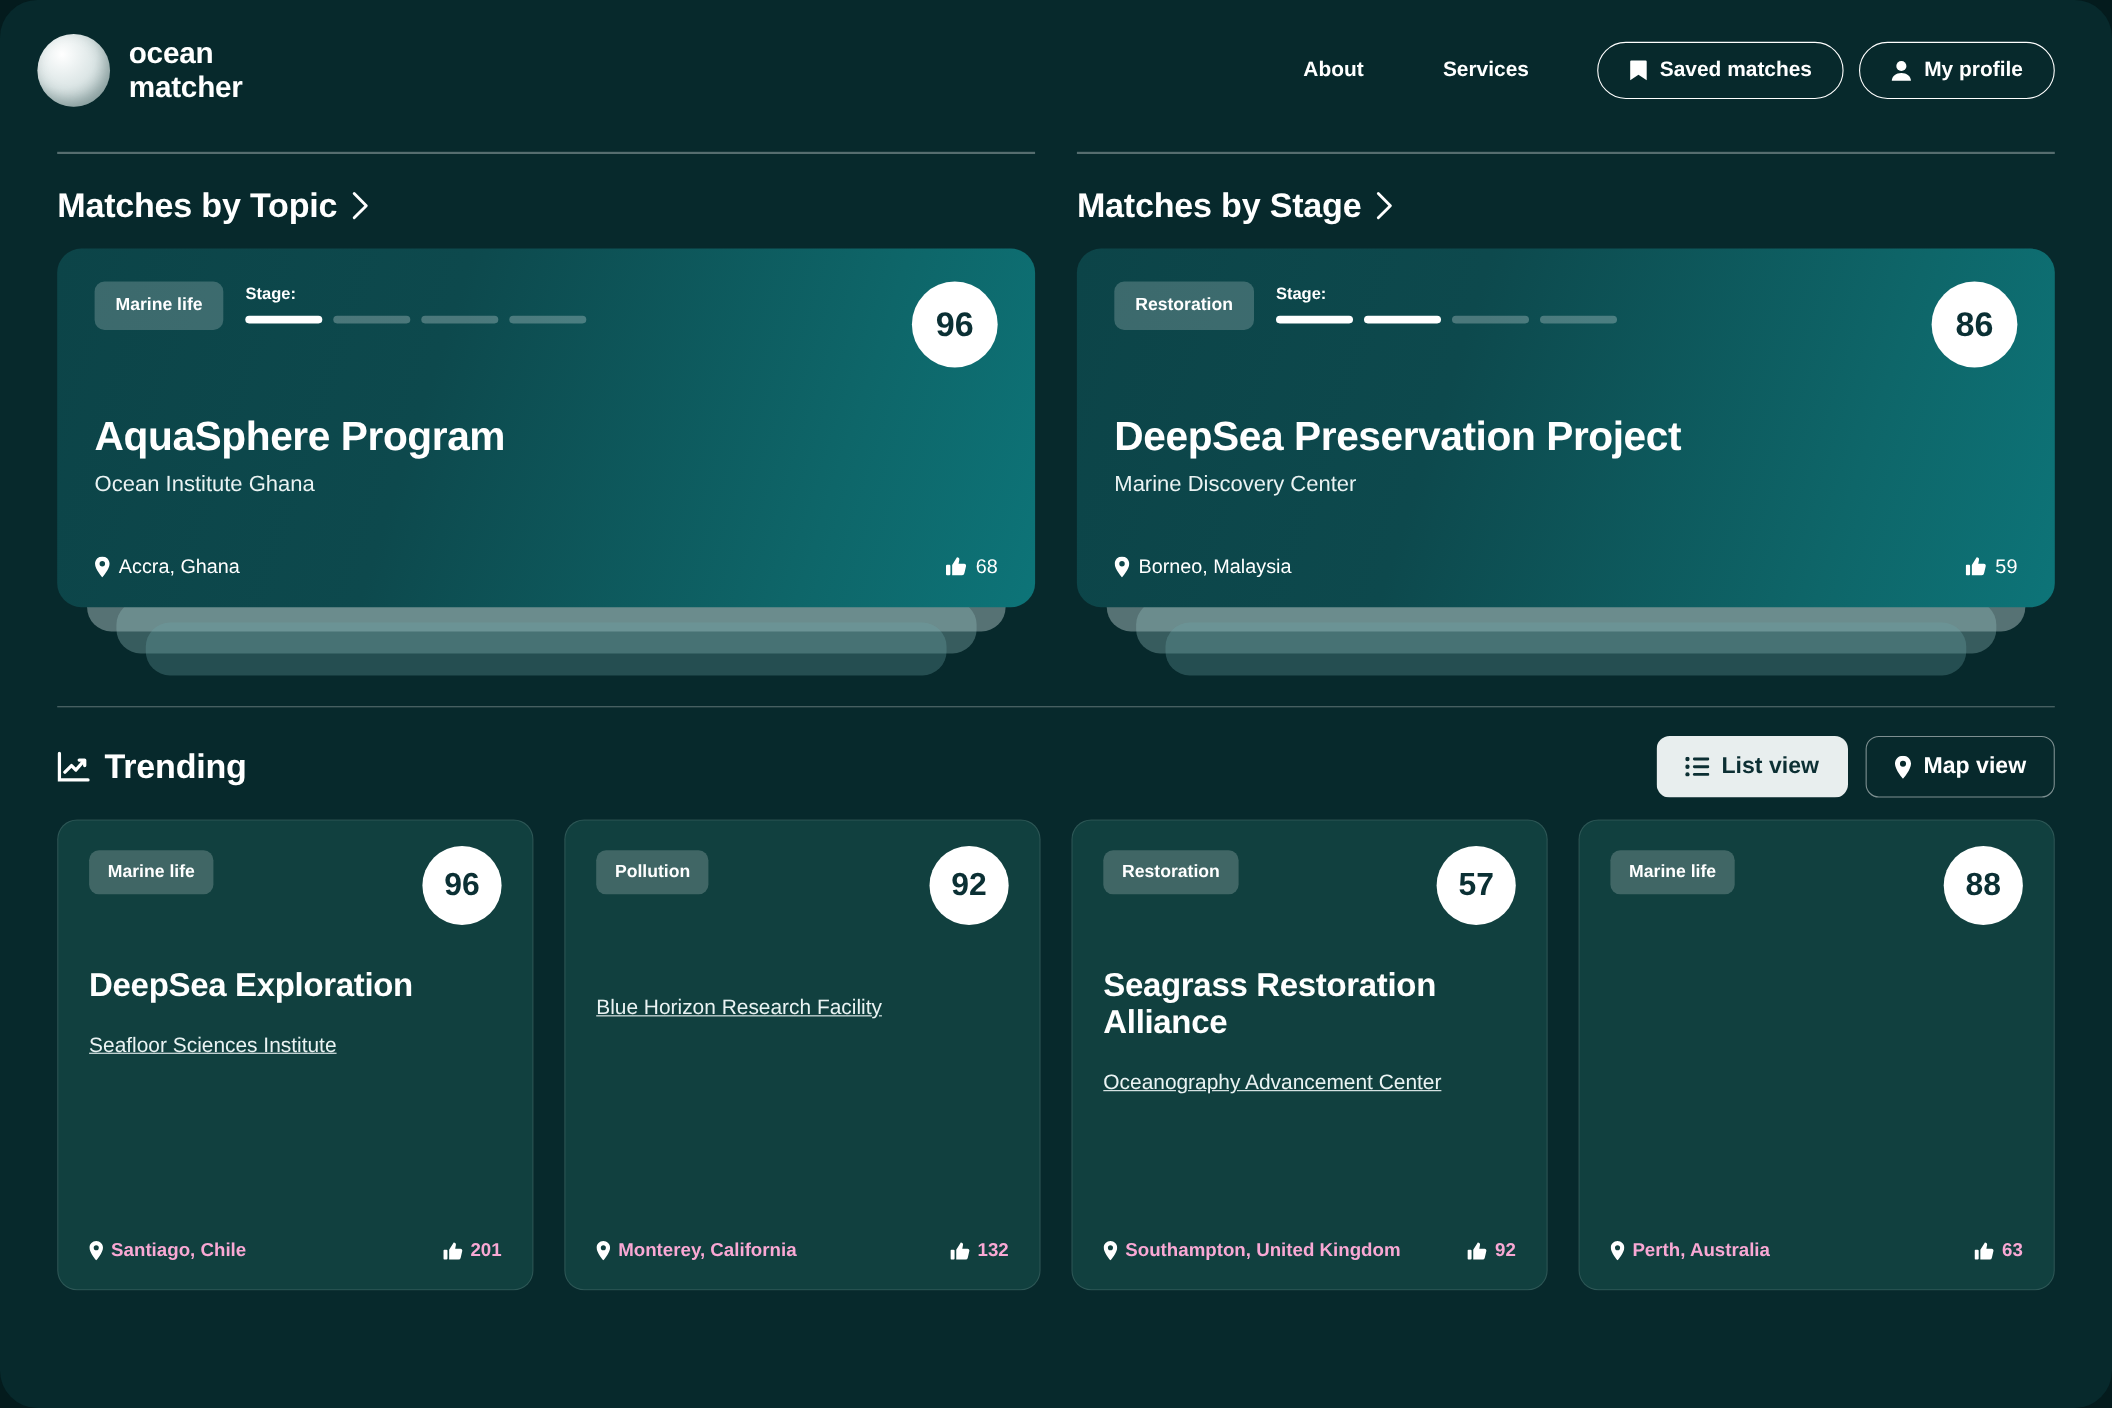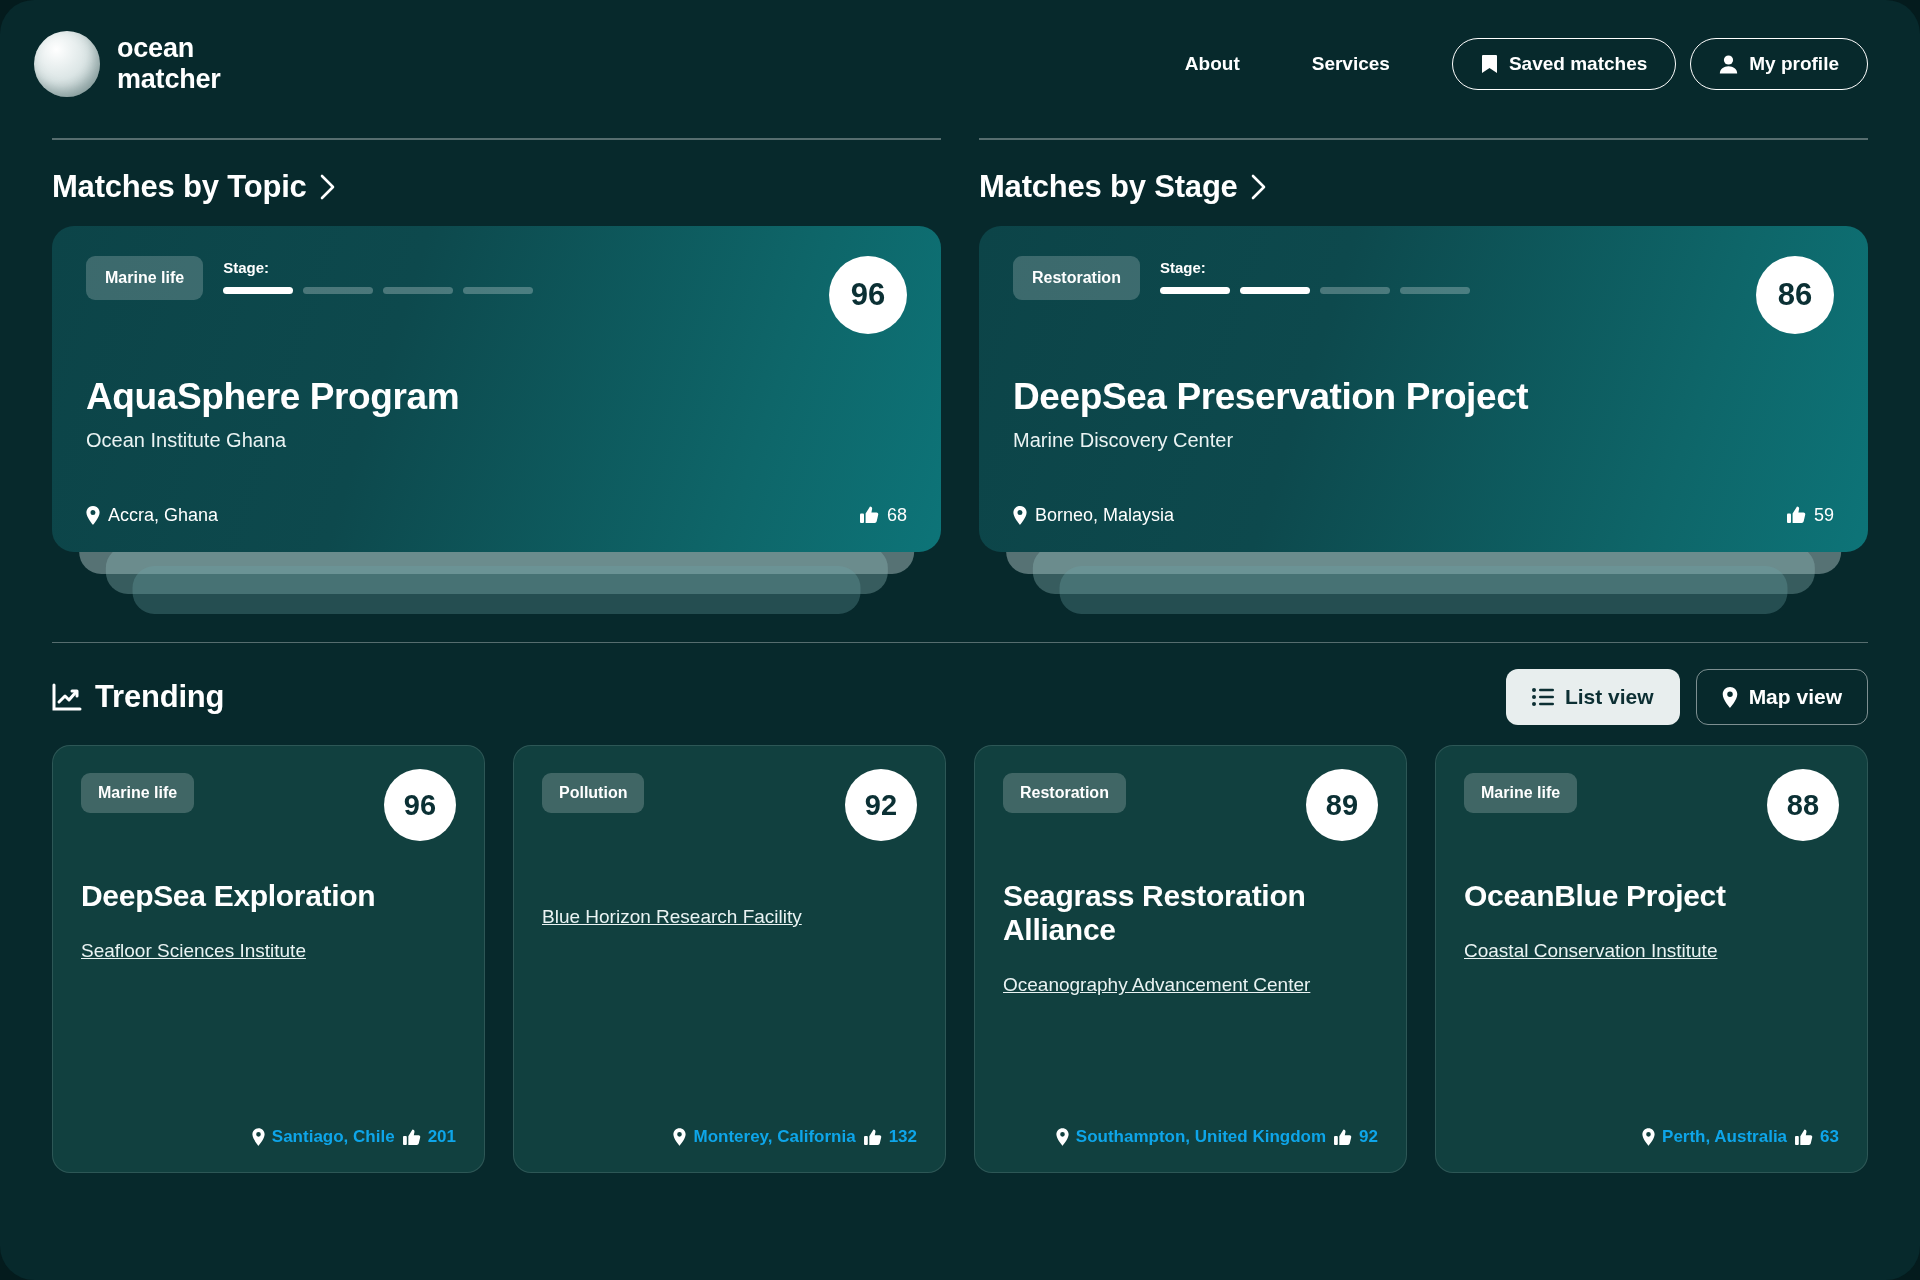--- a/index.html
+++ b/index.html
@@ -315,22 +315,22 @@
     font-size: 19px;
     margin-top: 26px;
     line-height: 1.25;
     text-decoration: underline;
   }
 
   .trend-foot {
     margin-top: auto;
     display: flex;
     align-items: center;
-    justify-content: flex-end;
-    color: #0ea5e9;
+    justify-content: space-between;
+    color: #f9a8d4;
     font-size: 17px;
     font-weight: bold;
     gap: 8px;
   }
   .trend-foot .meta { gap: 7px; }
 </style>
 </head>
 <body>
 
 <div class="page">
@@ -584,21 +584,21 @@
                 </svg>
             </span>
             <span>132</span>
           </span>
         </div>
       </div>
 
       <div class="trend-card">
         <div class="trend-top">
           <div class="trend-chip">Restoration</div>
-          <div class="trend-score">89</div>
+          <div class="trend-score">57</div>
         </div>
         <div class="trend-body">
           <div class="trend-name">Seagrass Restoration Alliance</div>
           <div class="trend-org">Oceanography Advancement Center</div>
         </div>
         <div class="trend-foot">
           <span class="meta">
             <span class="ico">
               <svg width="13" height="18" viewBox="0 0 14 19">
                   <path d="M7 0C3.3 0 .4 2.9.4 6.6c0 4.9 6.6 12.4 6.6 12.4s6.6-7.5 6.6-12.4C13.6 2.9 10.7 0 7 0zm0 9.1a2.5 2.5 0 1 1 0-5 2.5 2.5 0 0 1 0 5z" fill="#ffffff"></path>
@@ -616,24 +616,20 @@
             <span>92</span>
           </span>
         </div>
       </div>
 
       <div class="trend-card">
         <div class="trend-top">
           <div class="trend-chip">Marine life</div>
           <div class="trend-score">88</div>
         </div>
-        <div class="trend-body">
-          <div class="trend-name">OceanBlue Project</div>
-          <div class="trend-org">Coastal Conservation Institute</div>
-        </div>
         <div class="trend-foot">
           <span class="meta">
             <span class="ico">
               <svg width="13" height="18" viewBox="0 0 14 19">
                   <path d="M7 0C3.3 0 .4 2.9.4 6.6c0 4.9 6.6 12.4 6.6 12.4s6.6-7.5 6.6-12.4C13.6 2.9 10.7 0 7 0zm0 9.1a2.5 2.5 0 1 1 0-5 2.5 2.5 0 0 1 0 5z" fill="#ffffff"></path>
                 </svg>
             </span>
             <span>Perth, Australia</span>
           </span>
           <span class="meta">

